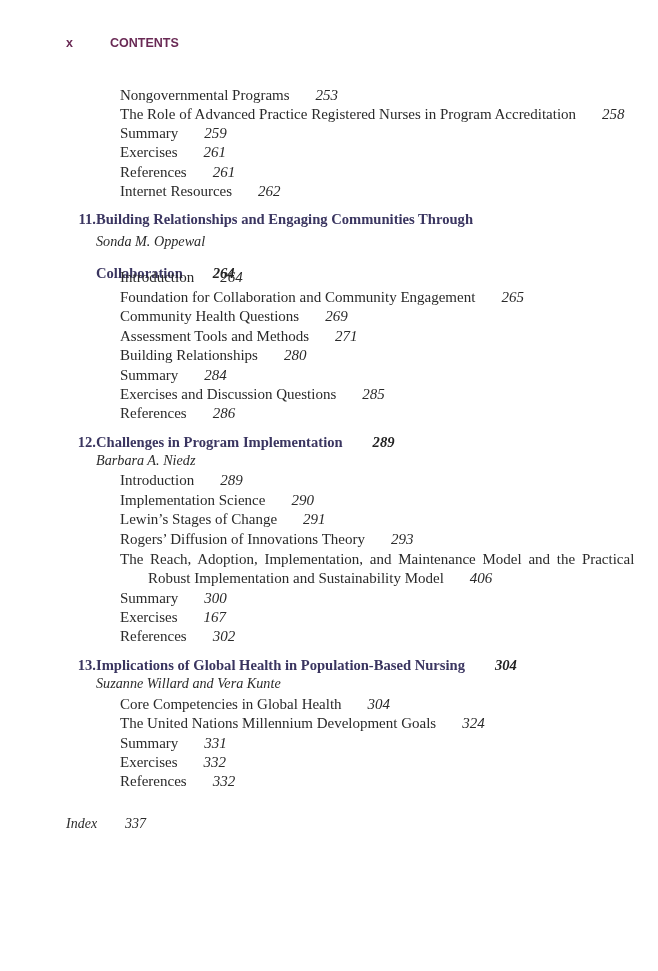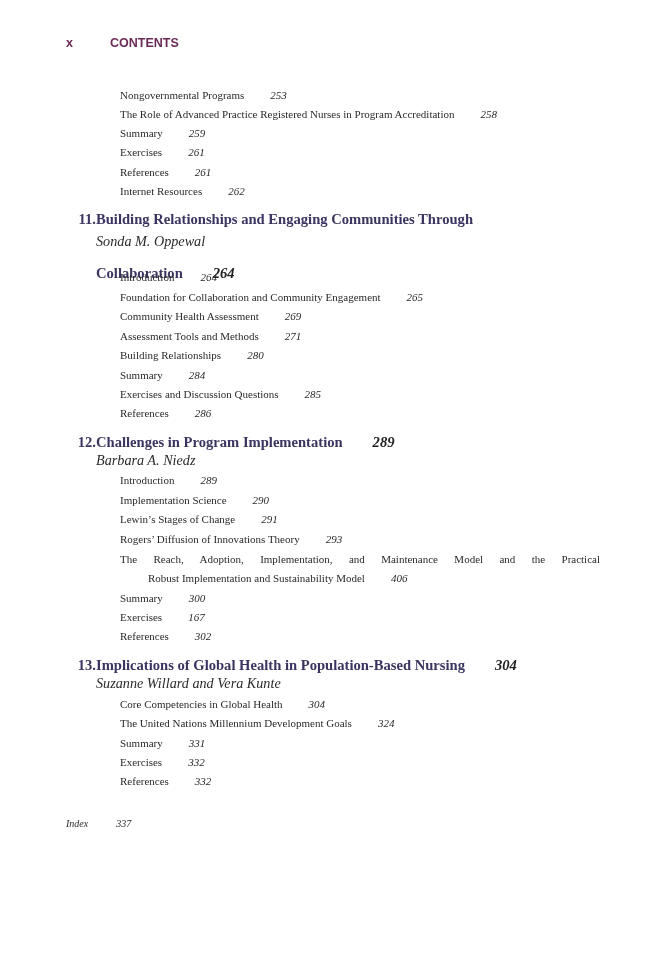--- a/index.html
+++ b/index.html
@@ -4,32 +4,32 @@
 <style>
   html, body { margin:0; padding:0; }
   body {
     width:658px; height:971px; background:#ffffff; position:relative; overflow:hidden;
     font-family:"Liberation Serif", "DejaVu Serif", serif; color:#2a2a2a;
   }
   .header { position:absolute; top:36px; left:66px; display:flex; align-items:baseline;
     font-family:"Liberation Sans", "DejaVu Sans", sans-serif; font-weight:bold; color:#6a2a55; font-size:12.5px; }
   .header .pg { width:44px; }
   .toc { position:absolute; left:0; top:0; width:658px; }
-  .line { position:absolute; font-size:11px; line-height:17px; white-space:nowrap; }
+  .line { position:absolute; font-size:15px; line-height:17px; white-space:nowrap; }
   .line .num { font-style:italic; margin-left:26px; }
   .sub { left:120px; }
   .chap { left:71px; font-weight:bold; color:#3a3560; font-size:14.6px; line-height:19px;text-align:right; }
   .chap .cn { display:inline-block; width:25px; }
   .chap .num { color:#222; margin-left:30px; }
   .chap-cont { left:96px; font-weight:bold; color:#3a3560; font-size:14.6px;margin-top:36px; }
   .chap-cont .num { color:#222; margin-left:30px; }
   .author { left:96px; font-style:italic; font-size:14.2px; color:#2a2a2a; }
   .wrap2 { left:148px; }
   .justify { left:120px; width:480px; text-align:justify; text-align-last:justify; word-spacing:3px; }
-  .index { left:66px; font-style:italic; font-size:10px; }
+  .index { left:66px; font-style:italic; font-size:14px; }
   .index .num { margin-left:28px; }
 </style>
 </head>
 <body>
 
 <div class="header">
   <span class="pg">x</span>
   <span>CONTENTS</span>
 </div>
 
@@ -40,21 +40,21 @@
   <div class="line sub" style="top:125px"><span>Summary</span><span class="num">259</span></div>
   <div class="line sub" style="top:144px"><span>Exercises</span><span class="num">261</span></div>
   <div class="line sub" style="top:164px"><span>References</span><span class="num">261</span></div>
   <div class="line sub" style="top:183px"><span>Internet Resources</span><span class="num">262</span></div>
 
   <div class="line chap" style="top:210px"><span class="cn">11.</span><span>Building Relationships and Engaging Communities Through</span></div>
   <div class="line chap-cont" style="top:229px"><span>Collaboration</span><span class="num">264</span></div>
   <div class="line author" style="top:233px">Sonda M. Oppewal</div>
   <div class="line sub" style="top:269px"><span>Introduction</span><span class="num">264</span></div>
   <div class="line sub" style="top:289px"><span>Foundation for Collaboration and Community Engagement</span><span class="num">265</span></div>
-  <div class="line sub" style="top:308px"><span>Community Health Assessment</span><span class="num">269</span></div>
+  <div class="line sub" style="top:308px"><span>Community Health Questions</span><span class="num">269</span></div>
   <div class="line sub" style="top:328px"><span>Assessment Tools and Methods</span><span class="num">271</span></div>
   <div class="line sub" style="top:347px"><span>Building Relationships</span><span class="num">280</span></div>
   <div class="line sub" style="top:367px"><span>Summary</span><span class="num">284</span></div>
   <div class="line sub" style="top:386px"><span>Exercises and Discussion Questions</span><span class="num">285</span></div>
   <div class="line sub" style="top:405px"><span>References</span><span class="num">286</span></div>
 
   <div class="line chap" style="top:433px"><span class="cn">12.</span><span>Challenges in Program Implementation</span><span class="num">289</span></div>
   <div class="line author" style="top:452px">Barbara A. Niedz</div>
   <div class="line sub" style="top:472px"><span>Introduction</span><span class="num">289</span></div>
   <div class="line sub" style="top:492px"><span>Implementation Science</span><span class="num">290</span></div>

